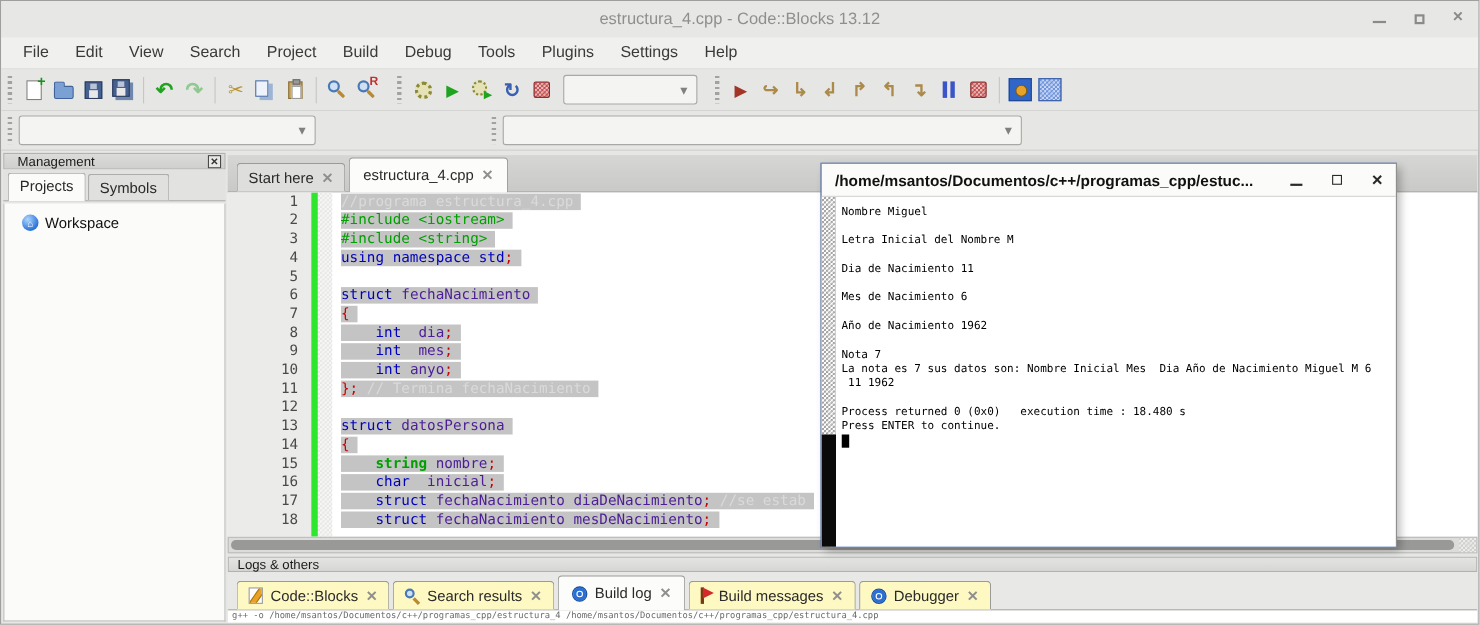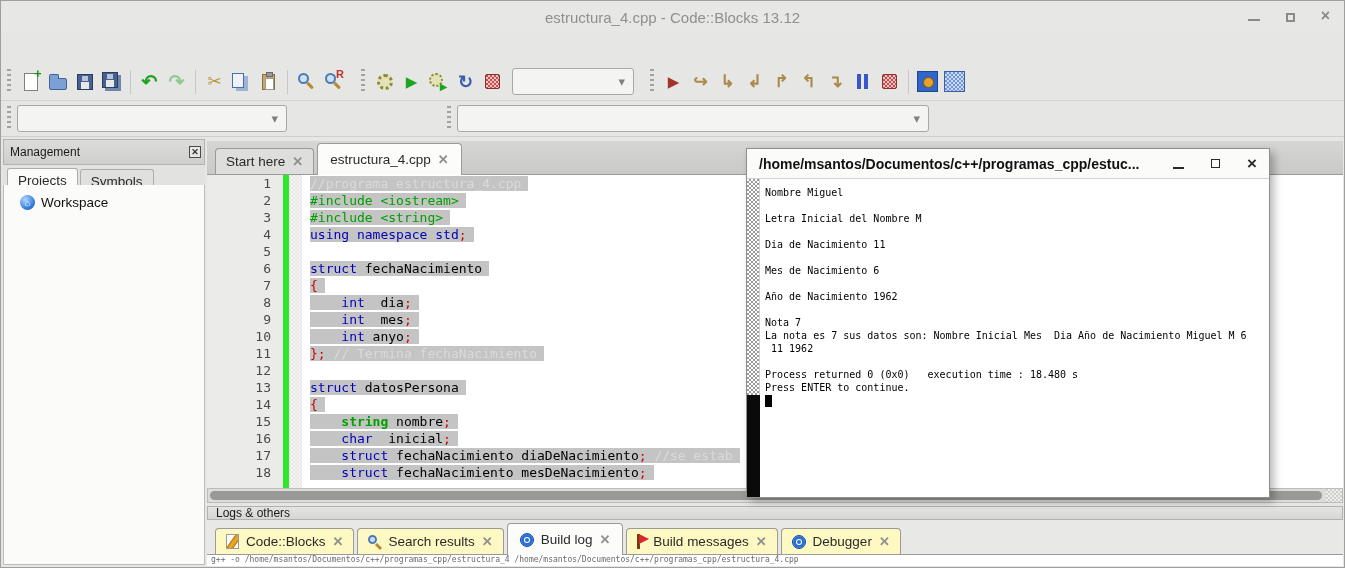--- a/index.html
+++ b/index.html
@@ -58,21 +58,21 @@
   .tanarr::before{color:#ab8a4a;font-size:17px;font-weight:bold}
   .i-rtc::before{content:"↪"} .i-next::before{content:"↳"} .i-stepin::before{content:"↲"}
   .i-stepout::before{content:"↱"} .i-nexti::before{content:"↰"} .i-stepii::before{content:"↴"}
   .i-pause{width:11px;height:15px;border-left:4px solid #3a55c8;border-right:4px solid #3a55c8}
   .i-dbgwin{width:21px;height:21px;background:#2f66c8;border:1px solid #1f4690;position:relative}
   .i-dbgwin::after{content:"";position:absolute;left:5px;top:5px;width:9px;height:9px;background:#e8a227;border:1px solid #7a5a10;border-radius:50%}
   .i-infosq{width:21px;height:21px;background-color:#6f94dc;border:1px solid #3a5fa8}
 
   
   #mgmt{position:absolute;left:2px;top:138px;width:202px;bottom:2px;background:#e6e6e4}
-  #mgmt-caption{height:26px;background:linear-gradient(#dcdcda,#cfcfcd);border:1px solid #b2b2b0;display:flex;align-items:center;justify-content:space-between;padding:0 3px 0 6px}
+  #mgmt-caption{height:15px;background:linear-gradient(#dcdcda,#cfcfcd);border:1px solid #b2b2b0;display:flex;align-items:center;justify-content:space-between;padding:0 3px 0 12px}
   #mgmt-title{font-size:12px;color:#1a1a1a}
   #mgmt-close{width:12px;height:12px;border:1px solid #4a4a4a;background:#e8e8e6;font-size:9px;line-height:10px;text-align:center;color:#333;font-weight:bold}
   #mgmt-tabs{display:flex;align-items:flex-end;height:29px;padding-left:4px;border-bottom:1px solid #adadab;background:#e2e2e0}
   .mtab{font-size:13.5px;color:#2a2a2a;padding:4px 10px;border:1px solid #adadab;border-bottom:none;background:#e0e0de;border-radius:3px 3px 0 0;margin-right:2px}
   .mtab.active{background:#fbfbfa;padding-bottom:6px;position:relative;top:1px}
   #mgmt-tree{background:#fbfbfa;border:1px solid #bcbcba;border-top:none;position:absolute;left:0;right:0;top:46px;bottom:0;padding:10px 0 0 16px}
   .tree-item{display:flex;align-items:center;gap:6px;font-size:13.5px;color:#111}
   .ws-icon{width:15px;height:15px;border-radius:50%;background:radial-gradient(circle at 35% 30%,#aed6ff,#2a74d8 70%);display:flex;align-items:center;justify-content:center;color:#fff;font-size:9px}
 
   
@@ -86,21 +86,21 @@
   #changebar{width:6px;background:#2ee62e}
   #foldmargin{width:13px;background-color:#f6f6f4;background-image:linear-gradient(45deg,#e6e6e4 25%,transparent 25%,transparent 75%,#e6e6e4 75%),linear-gradient(45deg,#e6e6e4 25%,transparent 25%,transparent 75%,#e6e6e4 75%);background-size:4px 4px;background-position:0 0,2px 2px}
   #code{flex:1;padding-left:8px;font:13px/17px "DejaVu Sans Mono",monospace;white-space:pre}
   .code-line{height:17px}
   .sel-span{background:#c4c4c4;padding-right:7px}
   .seg-kw{color:#0000bb;font-weight:normal}
   .seg-pp{color:#00a000}
   .seg-strkw{color:#00a000;font-weight:bold}
   .seg-op{color:#cc0000}
   .seg-comment{color:#dadada}
-  .seg-plain{color:#000000}
+  .seg-plain{color:#4c1d95}
   #hscroll{position:absolute;left:0;top:347px;right:0;height:15px;background:#dcdcda;border:1px solid #bcbcba;display:flex}
   #hthumb{margin:2px;height:9px;flex:1;background:#999997;border-radius:5px;margin-right:20px}
   #scorner{position:absolute;right:0;top:0;width:16px;height:13px;background-color:#cfcfcd}
 
   
   #logs{position:absolute;left:206px;top:505px;right:1px;bottom:1px;background:#e6e6e4;overflow:hidden}
   #logs-caption{height:14px;background:linear-gradient(#e4e4e2,#d6d6d4);border:1px solid #b2b2b0;display:flex;align-items:center;padding-left:8px;font-size:12px;color:#1a1a1a}
   #logs-tabs{display:flex;align-items:flex-end;height:35px;padding-left:8px;border-bottom:1px solid #9a9a98;background:#e8e8e6}
   .ltab{display:flex;align-items:center;gap:7px;font-size:13.5px;color:#2a2a2a;background:#fef9c3;border:1px solid #9a9a98;border-bottom:none;border-radius:4px 4px 0 0;padding:5px 10px;margin-right:3px}
   .ltab.active{background:#fcfcfb;padding:8px 12px;margin-bottom:-1px;z-index:2;position:relative}
@@ -135,20 +135,33 @@
 
   <div id="titlebar">
     <div id="title-text">estructura_4.cpp - Code::Blocks 13.12</div>
     <div id="win-controls">
       <span class="wc-min"></span>
       <span class="wc-max"></span>
       <span class="wc-close">×</span>
     </div>
   </div>
 
+  <div id="menubar">
+      <div class="menu-item">File</div>
+      <div class="menu-item">Edit</div>
+      <div class="menu-item">View</div>
+      <div class="menu-item">Search</div>
+      <div class="menu-item">Project</div>
+      <div class="menu-item">Build</div>
+      <div class="menu-item">Debug</div>
+      <div class="menu-item">Tools</div>
+      <div class="menu-item">Plugins</div>
+      <div class="menu-item">Settings</div>
+      <div class="menu-item">Help</div>
+    </div>
 
   <div id="toolbar1" class="tbrow">
     <span class="grip"></span>
     <span class="tbi">
         <span class="i-new"></span>
       </span>
     <span class="tbi">
         <span class="i-open"></span>
       </span>
     <span class="tbi">

